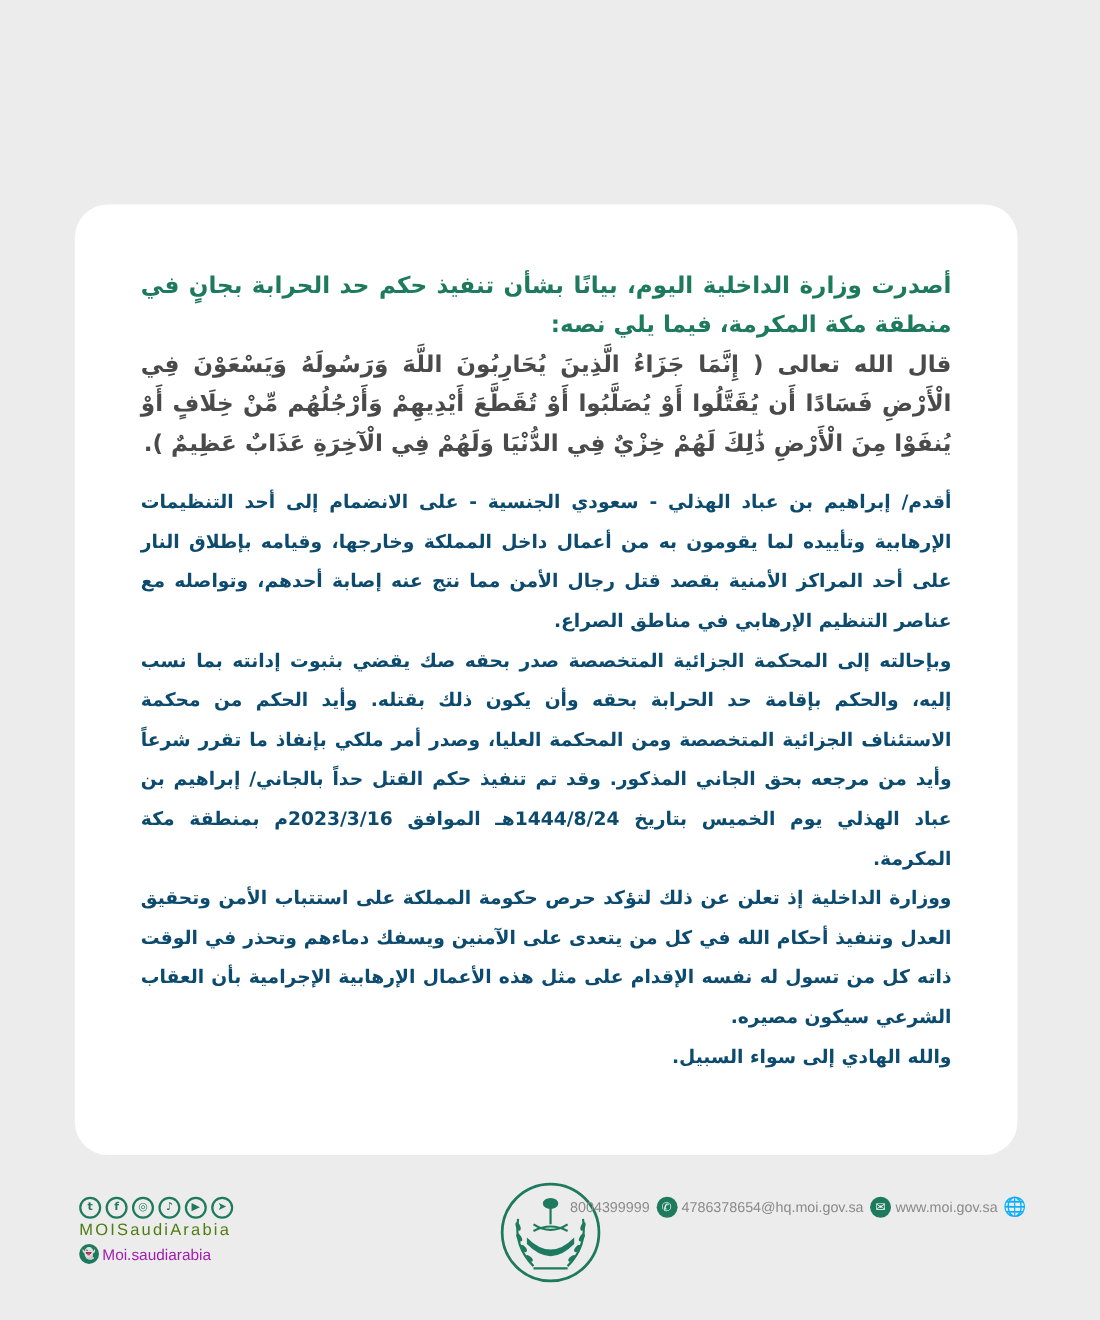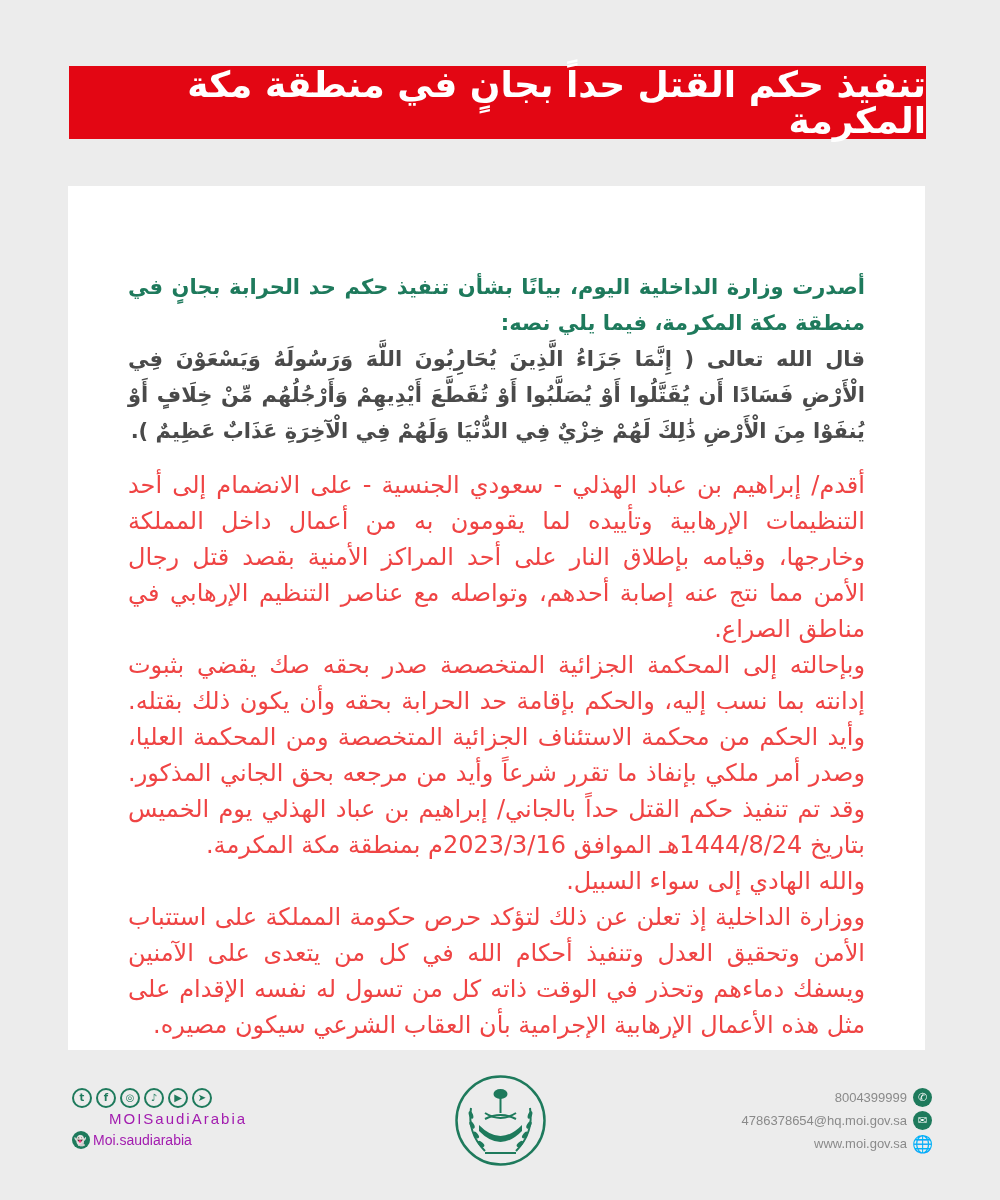--- a/index.html
+++ b/index.html
@@ -24,66 +24,66 @@
       font-weight: bold;
       font-size: 36px;
       letter-spacing: 0;
       line-height: 1;
     }
 
     .card {
       position: absolute; left: 68px; top: 186px;
       width: 857px; height: 864px;
       background: #ffffff;
-      padding: 83px 60px 0 60px;
+      padding: 55px 60px 0 60px;
       direction: rtl;
       text-align: justify;
+      border-radius: 30px;
     }
     .intro {
       color: #1e7a5c;
       font-weight: bold;
       font-size: 21px;
       line-height: 36px;
       margin-bottom: 0;
     }
     .quote {
       color: #4a4a4a;
       font-weight: bold;
       font-size: 21px;
       line-height: 36px;
       margin-bottom: 18px;
     }
     .para {
-      color: #ef4444;
-      font-weight: normal;
-      font-size: 24px;
+      color: #0c4a6e;
+      font-weight: bold;
+      font-size: 17px;
       line-height: 36px;
     }
 
     .footer-left {
       position: absolute; left: 72px; top: 1088px;
       width: 170px;
     }
     .social-row { display: flex; gap: 4px; align-items: center; }
     .social-icon {
       width: 20px; height: 20px; border-radius: 50%;
       border: 2px solid #1e7a5c;
       color: #1e7a5c;
       display: flex; align-items: center; justify-content: center;
       font-size: 10px; font-weight: bold;
       font-family: "DejaVu Sans", sans-serif;
       line-height: 1;
     }
     .handle {
-      color: #a21caf;
+      color: #4d7c0f;
       font-family: "Liberation Sans", sans-serif;
       font-size: 15px;
       letter-spacing: 2px;
       margin-top: 2px;
-      margin-left: 37px;
     }
     .snap-row { display: flex; align-items: center; gap: 3px; margin-top: 4px; }
     .snap-icon {
       width: 18px; height: 18px; border-radius: 50%;
       background: #1e7a5c; color: #fff;
       display: flex; align-items: center; justify-content: center;
       font-size: 10px;
     }
     .snap-handle {
       color: #a21caf;
@@ -91,21 +91,21 @@
       font-size: 14px;
     }
 
     .emblem {
       position: absolute; left: 453px; top: 1073px;
       width: 95px; height: 95px;
     }
 
     .footer-right {
       position: absolute; right: 68px; top: 1088px;
-      display: flex; flex-direction: column; align-items: flex-end; gap: 4px;
+      display: flex; flex-direction: row; align-items: flex-end; gap: 4px;
     }
     .contact-row { display: flex; align-items: center; gap: 6px; }
     .contact-text {
       color: #8a8a8a;
       font-family: "Liberation Sans", sans-serif;
       font-size: 13px;
     }
     .contact-icon {
       width: 19px; height: 19px; border-radius: 50%;
       background: #1e7a5c; color: #fff;
@@ -114,31 +114,28 @@
     }
     .contact-icon.web {
       background: transparent; color: #1e7a5c; font-size: 17px;
     }
   </style>
 </head>
 <body>
 
 <div class="page">
 
-  <div class="banner">
-    <h1 class="banner-title">تنفيذ حكم القتل حداً بجانٍ في منطقة مكة المكرمة</h1>
-  </div>
 
   <div class="card">
     <p class="intro">أصدرت وزارة الداخلية اليوم، بيانًا بشأن تنفيذ حكم حد الحرابة بجانٍ في منطقة مكة المكرمة، فيما يلي نصه:</p>
     <p class="quote">قال الله تعالى ( إِنَّمَا جَزَاءُ الَّذِينَ يُحَارِبُونَ اللَّهَ وَرَسُولَهُ وَيَسْعَوْنَ فِي الْأَرْضِ فَسَادًا أَن يُقَتَّلُوا أَوْ يُصَلَّبُوا أَوْ تُقَطَّعَ أَيْدِيهِمْ وَأَرْجُلُهُم مِّنْ خِلَافٍ أَوْ يُنفَوْا مِنَ الْأَرْضِ ذَٰلِكَ لَهُمْ خِزْيٌ فِي الدُّنْيَا وَلَهُمْ فِي الْآخِرَةِ عَذَابٌ عَظِيمٌ ).</p>
     <p class="para">أقدم/ إبراهيم بن عباد الهذلي - سعودي الجنسية - على الانضمام إلى أحد التنظيمات الإرهابية وتأييده لما يقومون به من أعمال داخل المملكة وخارجها، وقيامه بإطلاق النار على أحد المراكز الأمنية بقصد قتل رجال الأمن مما نتج عنه إصابة أحدهم، وتواصله مع عناصر التنظيم الإرهابي في مناطق الصراع.</p>
     <p class="para">وبإحالته إلى المحكمة الجزائية المتخصصة صدر بحقه صك يقضي بثبوت إدانته بما نسب إليه، والحكم بإقامة حد الحرابة بحقه وأن يكون ذلك بقتله. وأيد الحكم من محكمة الاستئناف الجزائية المتخصصة ومن المحكمة العليا، وصدر أمر ملكي بإنفاذ ما تقرر شرعاً وأيد من مرجعه بحق الجاني المذكور. وقد تم تنفيذ حكم القتل حداً بالجاني/ إبراهيم بن عباد الهذلي يوم الخميس بتاريخ 1444/8/24هـ الموافق 2023/3/16م بمنطقة مكة المكرمة.</p>
+    <p class="para">ووزارة الداخلية إذ تعلن عن ذلك لتؤكد حرص حكومة المملكة على استتباب الأمن وتحقيق العدل وتنفيذ أحكام الله في كل من يتعدى على الآمنين ويسفك دماءهم وتحذر في الوقت ذاته كل من تسول له نفسه الإقدام على مثل هذه الأعمال الإرهابية الإجرامية بأن العقاب الشرعي سيكون مصيره.</p>
     <p class="para">والله الهادي إلى سواء السبيل.</p>
-    <p class="para">ووزارة الداخلية إذ تعلن عن ذلك لتؤكد حرص حكومة المملكة على استتباب الأمن وتحقيق العدل وتنفيذ أحكام الله في كل من يتعدى على الآمنين ويسفك دماءهم وتحذر في الوقت ذاته كل من تسول له نفسه الإقدام على مثل هذه الأعمال الإرهابية الإجرامية بأن العقاب الشرعي سيكون مصيره.</p>
   </div>
 
   <div class="footer-left">
     <div class="social-row">
       <a class="social-icon">t</a>
       <a class="social-icon">f</a>
       <a class="social-icon">◎</a>
       <a class="social-icon">♪</a>
       <a class="social-icon">▶</a>
       <a class="social-icon">➤</a>

